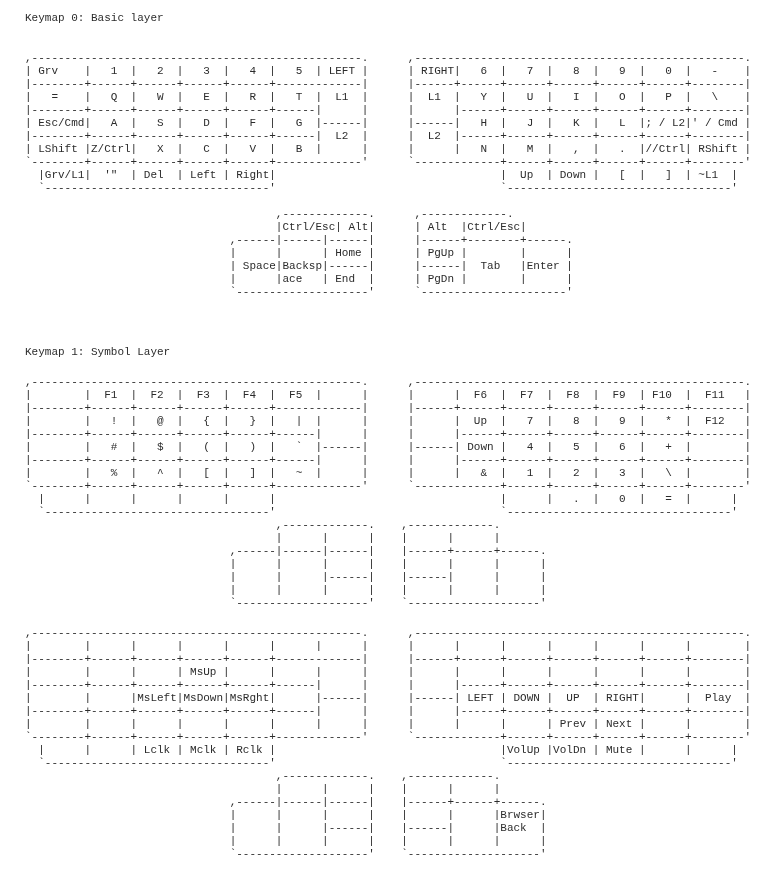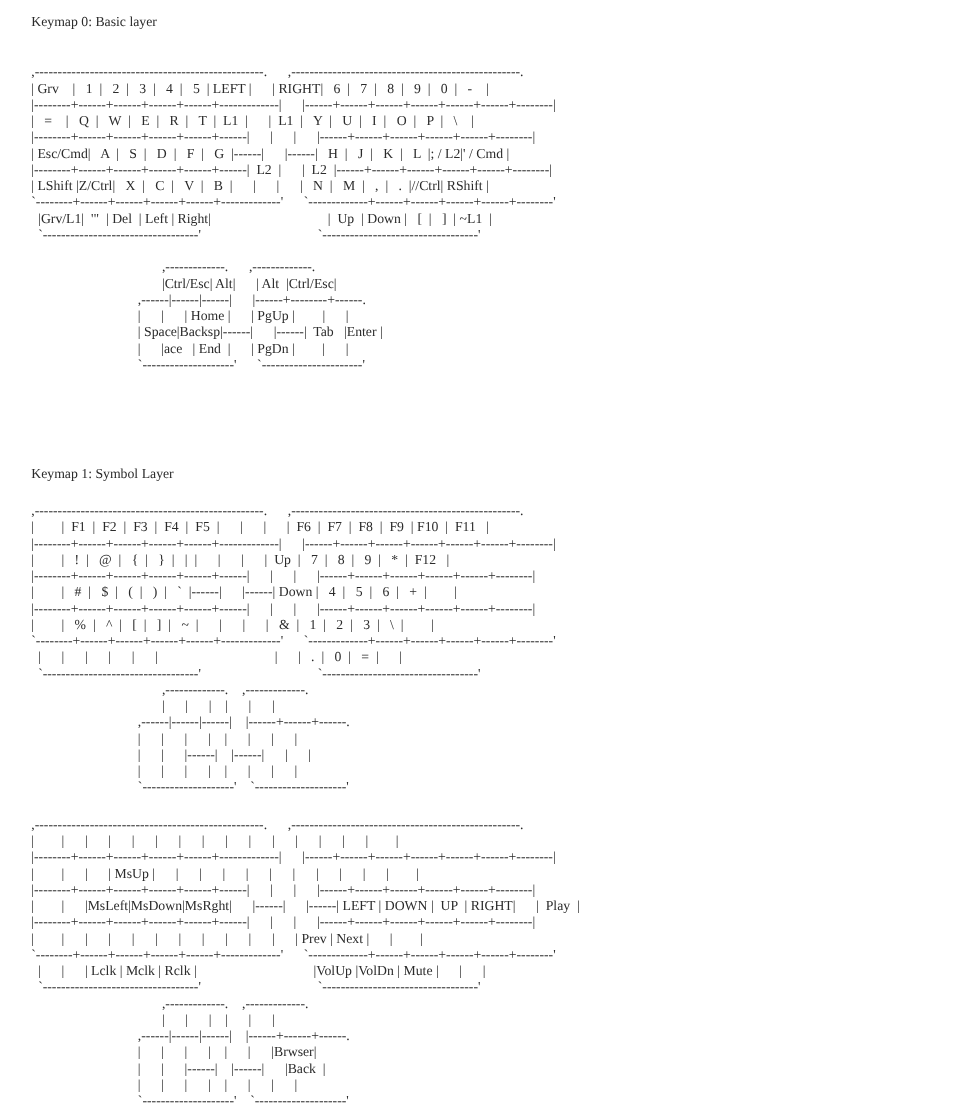--- a/index.html
+++ b/index.html
@@ -3,28 +3,28 @@
 <meta charset="utf-8">
 <style>
   html, body { margin: 0; padding: 0; background: #ffffff; }
   body {
     width: 765px; height: 883px; overflow: hidden;
     font-family: "DejaVu Sans Mono", "Liberation Mono", monospace;
   }
   .page { padding: 12px 0 0 25px; }
   pre {
     margin: 0;
-    font-family: Liberation Serif, serif;
+    font-family: Liberation Mono, monospace;
     font-size: 11px;
     line-height: 13px;
     color: #2b2b2b;
     white-space: pre;
   }
   .art-0   { margin-top: 27px; }
-  .title-1 { margin-top: 74px; }
+  .title-1 { margin-top: 47px; }
   .art-1   { margin-top: 17px; }
   .title-2 { margin-top: 6px;  }
   .art-2   { margin-top: 17px; }
 </style>
 </head>
 <body>
 
 <div class="page">
 
   <section>

